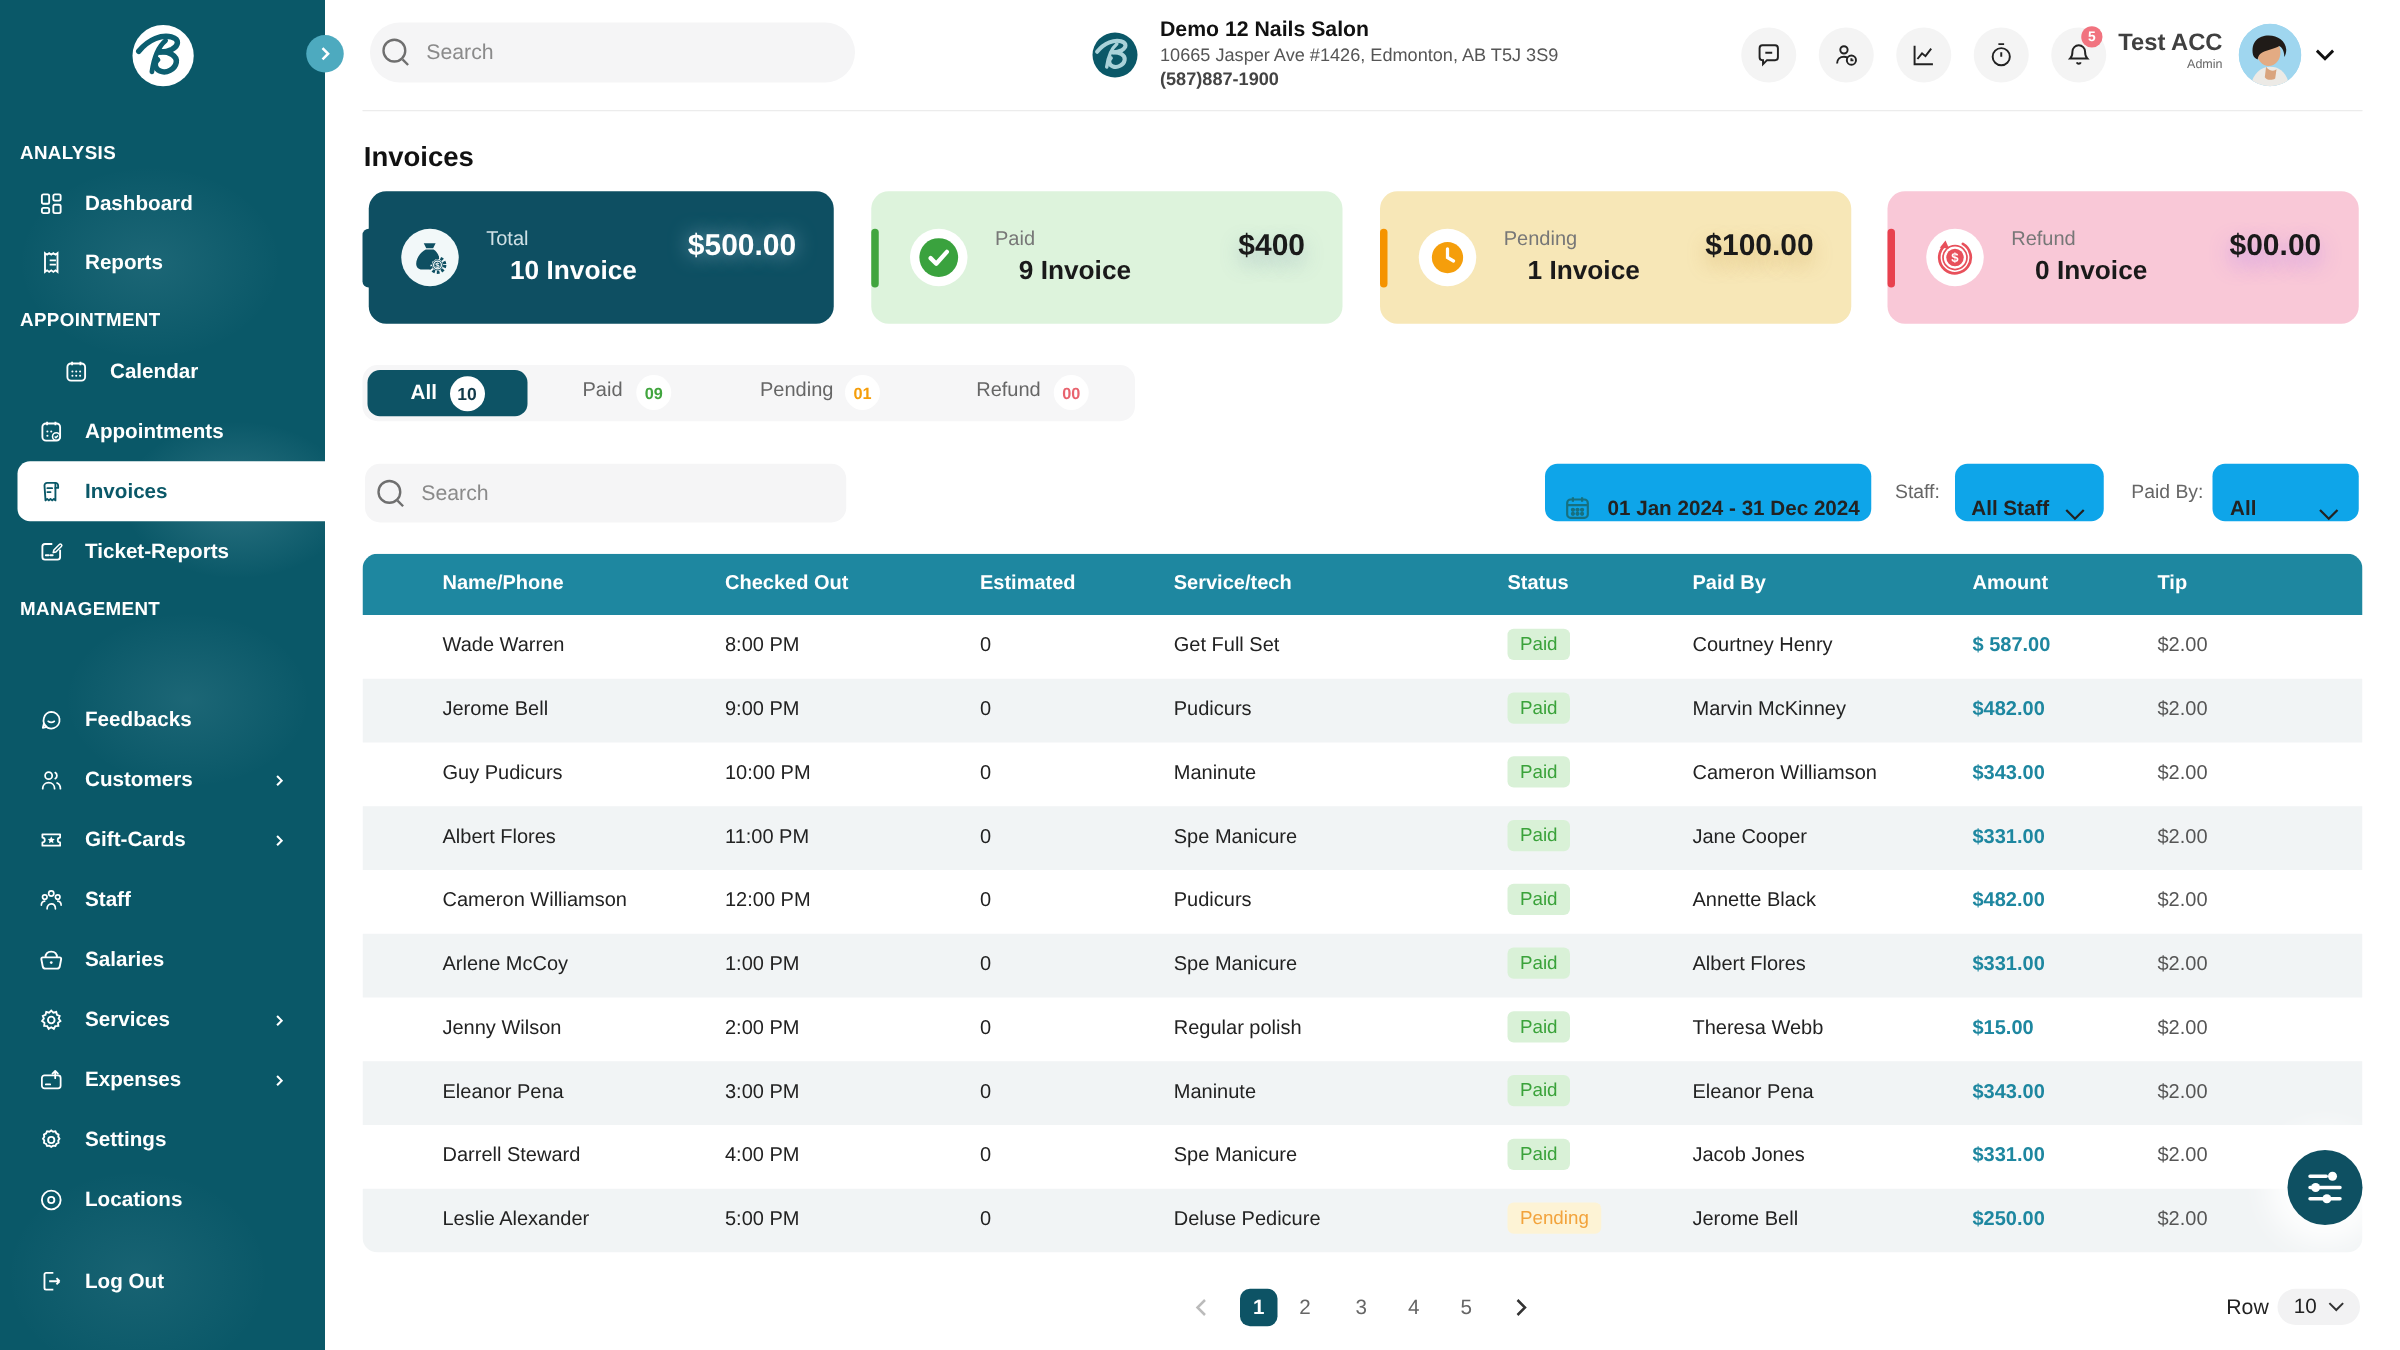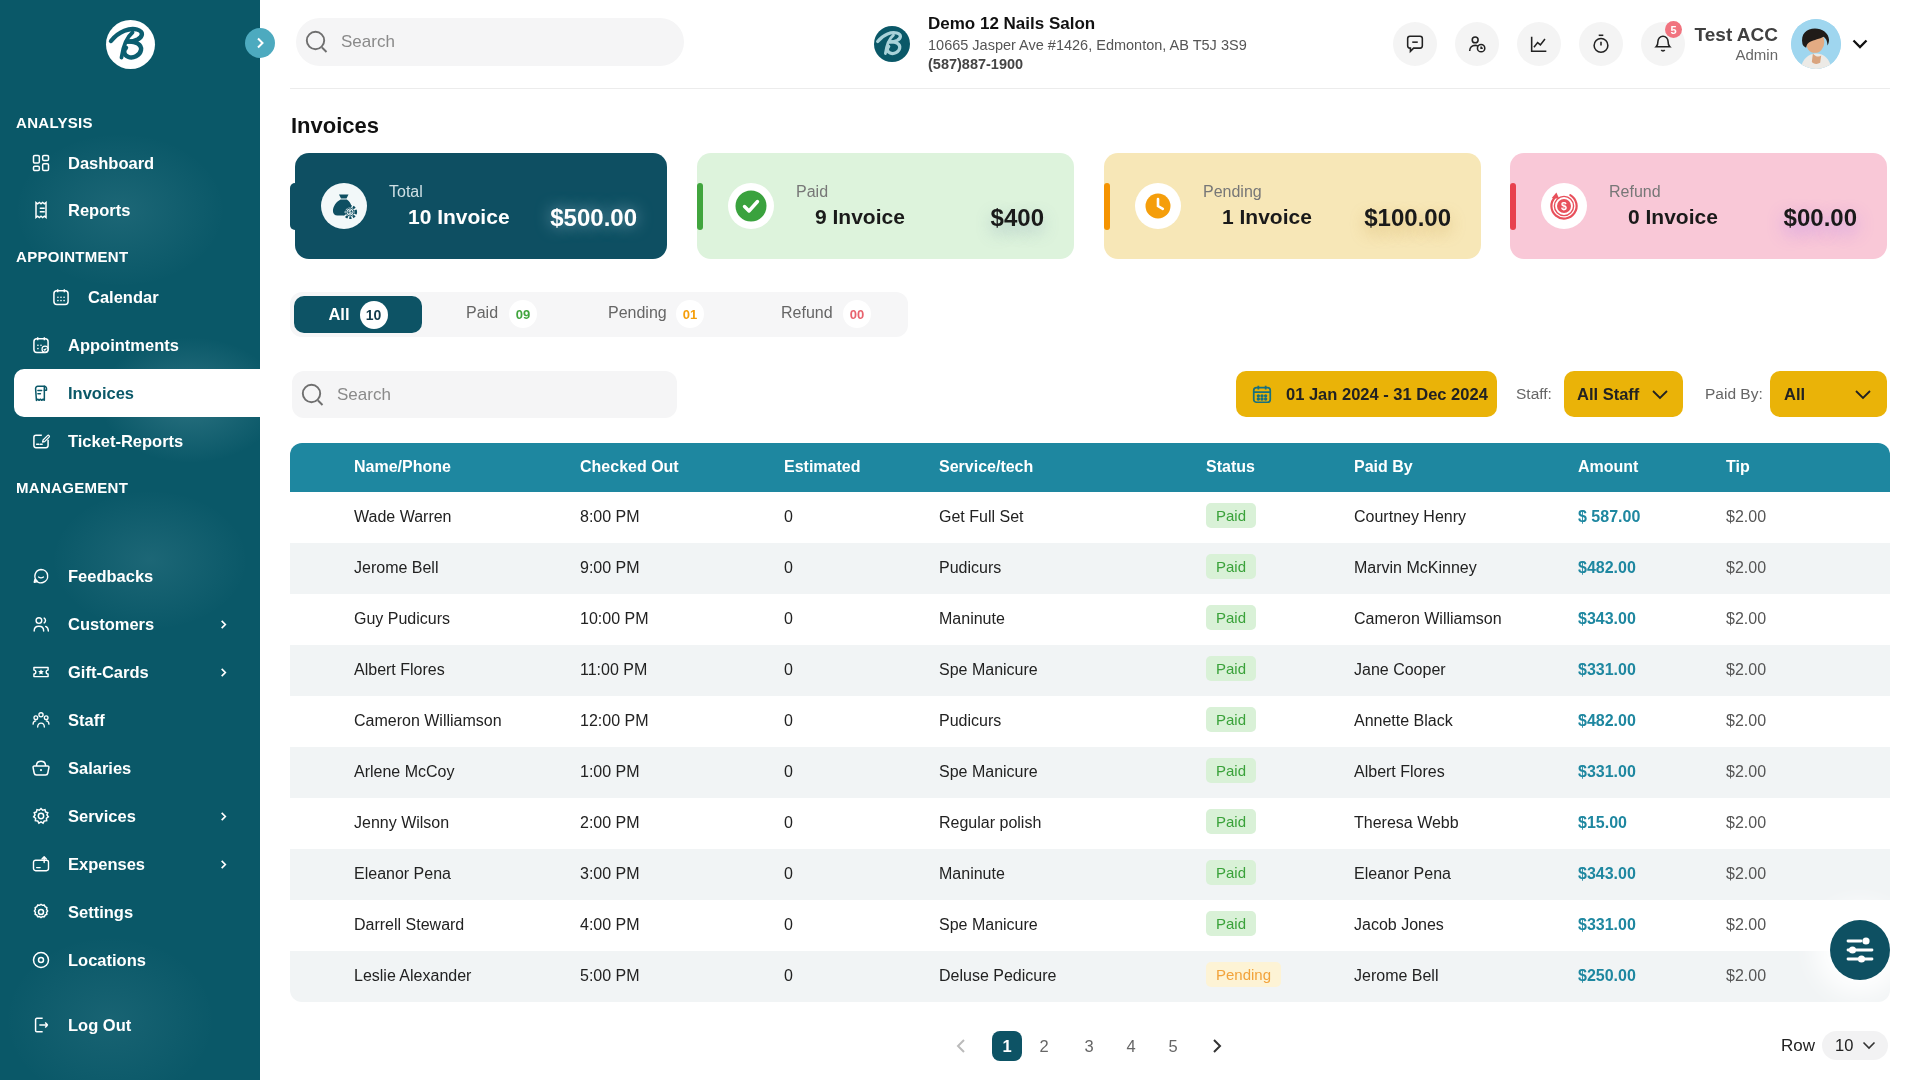--- a/index.html
+++ b/index.html
@@ -35,30 +35,30 @@
 #salonlogo { position:absolute; left:874px; top:26px; width:36px; height:36px; border-radius:50%; background:#0a5868; }
 .iconbtn { position:absolute; top:22px; width:44px; height:44px; border-radius:50%; background:#f4f4f4;
   display:flex; align-items:center; justify-content:center; }
 
 .card { position:absolute; top:153px; width:377px; height:106px; border-radius:14px; }
 .card .bar { position:absolute; left:0; top:30px; width:6px; height:47px; border-radius:3px; }
 .card .ic { position:absolute; left:31px; top:30px; width:46px; height:46px; border-radius:50%;
   display:flex; align-items:center; justify-content:center; }
 .card .lbl { position:absolute; left:99px; top:30px; font-size:16px; }
 .card .cnt { position:absolute; left:99px; top:52px; font-size:21px; font-weight:bold;margin-left:19px; }
-.card .amt { position:absolute; right:30px; top:51px; font-size:24px; font-weight:bold; }
+.card .amt { position:absolute; right:30px; top:30px; font-size:24px; font-weight:bold; }
 
 #tabs { position:absolute; left:290px; top:292px; width:618px; height:45px; background:#f6f6f7; border-radius:12px; }
 #tab-all { position:absolute; left:4px; top:4px; width:128px; height:37px; background:#0d5365; border-radius:10px;
   display:flex; align-items:center; justify-content:center; }
 .tabtxt { position:absolute; font-size:16px; color:#666; top:12px; }
 .badge { position:absolute; top:8px; width:28px; height:28px; border-radius:50%; background:#fff; font-size:13px;
   font-weight:bold; display:flex; align-items:center; justify-content:center; }
 
-.chip { position:absolute; top:371px; height:46px; background:#eab308; border-radius:10px; display:flex; align-items:center; }
+.chip { position:absolute; top:371px; height:46px; background:#0ea5e9; border-radius:10px; display:flex; align-items:flex-end; }
 .flabel { position:absolute; top:385px; font-size:15.5px; color:#666; }
 
 #table { position:absolute; left:290px; top:443px; width:1600px; border-radius:12px; overflow:hidden; }
 #thead { height:49px; background:#1e87a0; position:relative; }
 #thead div { position:absolute; top:15px; color:#fff; font-size:16px; font-weight:bold; }
 .row { height:51px; position:relative; font-size:16px; color:#222;text-align:center; }
 .row:nth-child(odd) { background:#f1f4f5; }
 .row div { position:absolute; top:16px; }
 .c1 { left:64px; } .c2 { left:290px; } .c3 { left:494px; } .c4 { left:649px; }
 .c5 { left:916px; } .c6 { left:1064px; } .c7 { left:1288px; } .c8 { left:1436px; }
@@ -126,21 +126,21 @@
     </svg>
   </div>
 <div class="iconbtn" style="left:1641px;">
     <svg width="22" height="22" viewBox="0 0 24 24" fill="none" stroke="#222" stroke-width="1.7">
       <path d="M12 3.5 a5.5 5.5 0 0 1 5.5 5.5 c0 4.5 1.5 5.5 2 6 h-15 c0.5-0.5 2-1.5 2-6 a5.5 5.5 0 0 1 5.5-5.5 z"></path>
       <path d="M10.2 18.5 a2 2 0 0 0 3.6 0"></path>
     </svg>
   </div>
 <div class="abs" style="left:1665px; top:21px; width:17px; height:17px; border-radius:50%; background:#f1737f; color:#fff; font-size:11px; font-weight:bold; display:flex; align-items:center; justify-content:center; z-index:3;">5</div>
 <div class="abs" style="left:1649px; top:24px; width:129px; text-align:right; font-size:19px; font-weight:bold; color:#404040;">Test ACC</div>
-<div class="abs" style="left:1649px; top:46px; width:129px; text-align:right; font-size:15px; color:#666;">Admin</div>
+<div class="abs" style="left:1649px; top:46px; width:129px; text-align:right; font-size:10px; color:#666;">Admin</div>
 <div class="abs" style="left:1791px; top:19px; width:50px; height:50px; border-radius:50%; background:#9fd6ef; overflow:hidden;">
   <svg width="50" height="50" viewBox="0 0 48 48">
       <circle cx="24" cy="24" r="24" fill="#9fd6ef"></circle>
       <path d="M9 48 c2-10 8-15 15-15 8 0 13 5 15 15 z" fill="#eceae6"></path>
       <path d="M21 33 c2 3 6 4 8 2 l-1 7 c-3 2-7 1-8-1 z" fill="#d9a47e"></path>
       <ellipse cx="23" cy="22" rx="9" ry="10.5" fill="#e3ab83"></ellipse>
       <path d="M11 24 c-2-10 4-15 12-15 7 0 13 4 13.5 11 0 2.5-0.8 4.5-1.5 5.5 0-5-2-7.5-4-8.5 -3 2-9 3-13 5 -2 1-3.2 3-3.5 5.5 -1.5-0.5-3-2-3.5-3.5 z" fill="#201b18"></path>
     </svg>
 </div>
 <svg class="abs" style="left:1851px; top:38px;" width="18" height="12" viewBox="0 0 18 12" fill="none" stroke="#111" stroke-width="2.3">

